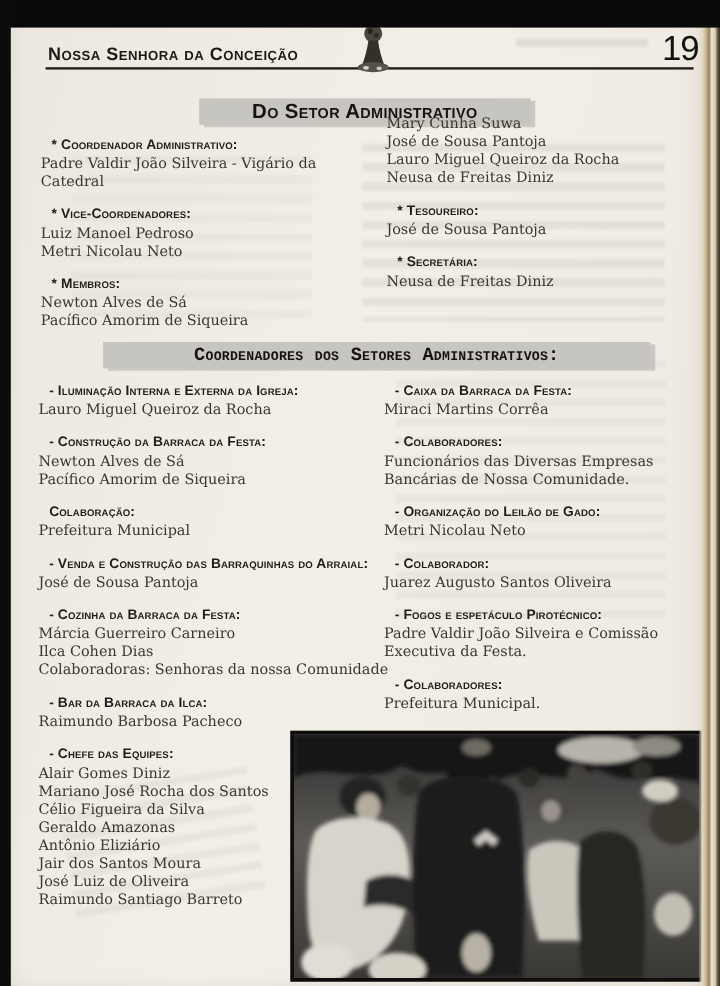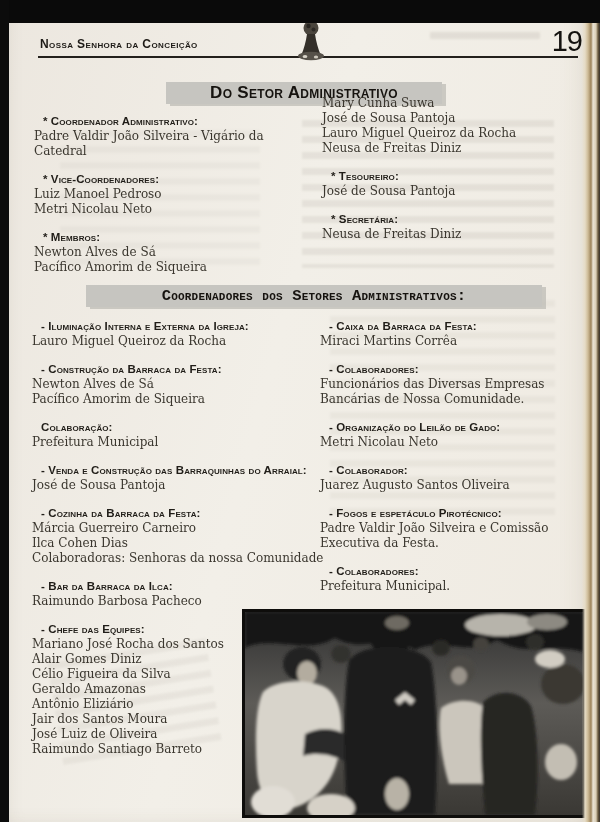--- a/index.html
+++ b/index.html
@@ -17,21 +17,21 @@
     box-shadow:inset -26px 0 34px -22px rgba(110,90,55,.30), inset 14px 0 24px -18px rgba(60,50,35,.25);}
   
   .ghost{position:absolute;opacity:.12;filter:blur(1.2px);z-index:0;
     background:repeating-linear-gradient(to bottom,#8a8378 0px,#8a8378 7px,transparent 7px,transparent 16px);}
   .g1{left:302px;top:120px;width:252px;height:148px;}
   .g2{left:330px;top:300px;width:225px;height:215px;opacity:.07;}
   .g3{left:60px;top:130px;width:200px;height:140px;opacity:.06;}
   .g4{left:430px;top:32px;width:110px;height:16px;opacity:.15;}
   .g5{left:55px;top:650px;width:160px;height:110px;opacity:.09;transform:rotate(-9deg);}
   
-  .htitle{position:absolute;left:40px;top:37px;z-index:2;font-weight:700;font-size:12px;
+  .htitle{position:absolute;left:40px;top:37px;z-index:2;font-weight:700;font-size:15px;
     font-variant:small-caps;letter-spacing:.4px;color:#1d1a16;}
   .hrule{position:absolute;left:38px;top:56px;width:540px;height:2px;background:#23201c;z-index:2;}
   .pagenum{position:absolute;left:534px;top:25px;width:48px;z-index:2;text-align:right;
     font-weight:400;font-size:29px;letter-spacing:-1px;color:#14120f;}
   .statue{position:absolute;left:292px;top:19px;z-index:3;}
   
   .hbar{position:absolute;z-index:2;background:#c6c5c0;display:flex;align-items:center;justify-content:center;
     font-weight:700;font-variant:small-caps;color:#16130f;box-shadow:4px 2px 0 rgba(190,188,182,.75);}
   .h1{left:166px;top:82px;width:276px;height:22px;font-size:17px;letter-spacing:.3px;}
   .h2{left:86px;top:285px;width:456px;height:22px;font-size:15.5px;letter-spacing:.2px;font-family:Liberation Mono, monospace;}
@@ -165,22 +165,22 @@
     </div>
     <div class="group">
       <div class="glabel">- Bar da Barraca da Ilca:</div>
       <div>
           <div class="nline">Raimundo Barbosa Pacheco</div>
         </div>
     </div>
     <div class="group">
       <div class="glabel">- Chefe das Equipes:</div>
       <div>
+          <div class="nline">Alair Gomes Diniz</div>
           <div class="nline">Mariano José Rocha dos Santos</div>
-          <div class="nline">Alair Gomes Diniz</div>
           <div class="nline">Célio Figueira da Silva</div>
           <div class="nline">Geraldo Amazonas</div>
           <div class="nline">Antônio Eliziário</div>
           <div class="nline">Jair dos Santos Moura</div>
           <div class="nline">José Luiz de Oliveira</div>
           <div class="nline">Raimundo Santiago Barreto</div>
         </div>
     </div>
   </div>
 

